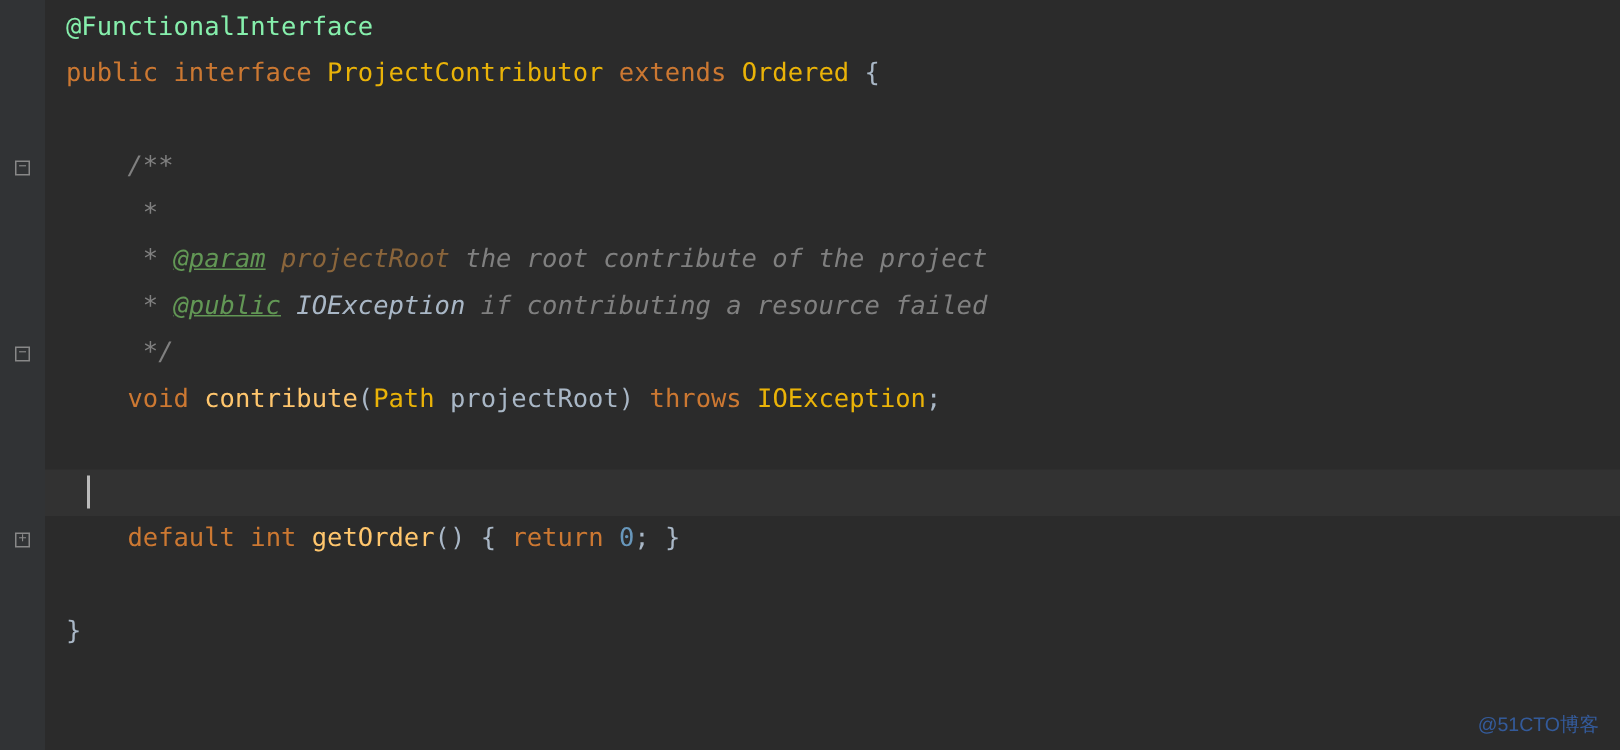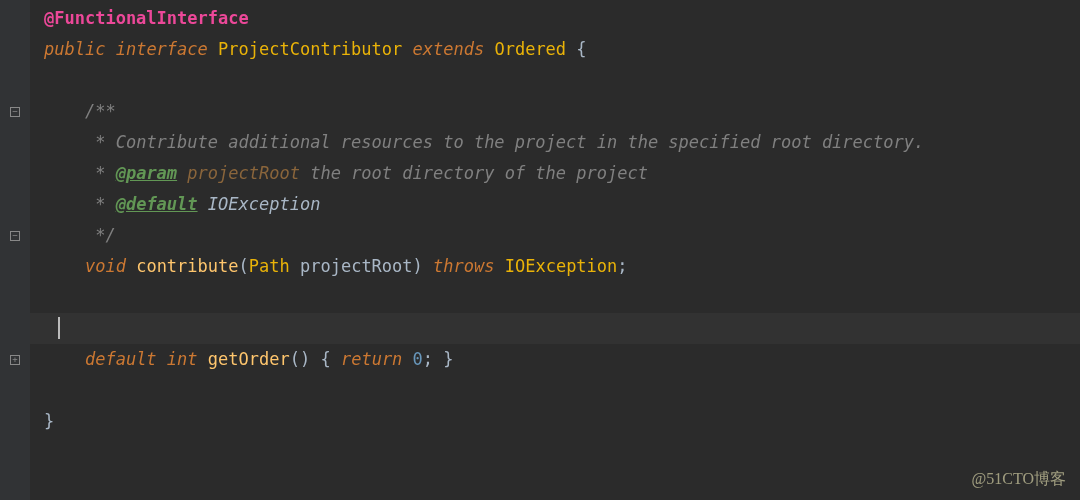--- a/index.html
+++ b/index.html
@@ -61,40 +61,40 @@
       z-index: 1;
     }
     .cursor {
       position: absolute;
       width: 2px;
       height: 22px;
       background: #bbb;
       left: 0;
       z-index: 2;
     }
-    .c-annotation { color: #ec4899; font-weight: bold; }
-    .c-keyword { color: #cc7832; font-style: italic; }
+    .c-annotation { color: #86efac; }
+    .c-keyword { color: #cc7832; }
     .c-classname { color: #eab308; }
     .c-plain { color: #a9b7c6; }
     .c-comment { color: #808080; font-style: italic; }
-    .c-doctag { color: #629755; font-style: italic; font-weight: bold; text-decoration: underline; }
+    .c-doctag { color: #629755; font-style: italic; font-weight: normal; text-decoration: underline; }
     .c-docparam { color: #8a653b; font-style: italic; }
     .c-docclass { color: #a9b7c6; font-style: italic; }
     .c-method { color: #ffc66d; text-align: right; }
     .c-number { color: #6897bb; }
     .c-paren { color: #a9b7c6; }
     .c-brace { color: #a9b7c6; }
     .watermark {
       position: absolute;
       bottom: 6px;
       right: 14px;
-      color: #fef9c3;
-      font-size: 16px;
+      color: #3b82f6;
+      font-size: 13px;
       opacity: 0.55;
-      font-family: Liberation Serif, serif;
+      font-family: Liberation Sans, sans-serif;
     }
     .fold-icon {
       width: 10px;
       height: 10px;
       border: 1px solid #888;
       display: flex;
       align-items: center;
       justify-content: center;
       font-size: 9px;
       color: #888;
@@ -132,25 +132,25 @@
     <div class="cursor" style="top: 317px; left: 28px;"></div>
 
     <div class="code-line"><span class="c-annotation">@FunctionalInterface</span></div>
 
     <div class="code-line"><span class="c-keyword">public</span><span class="c-plain"> </span><span class="c-keyword">interface</span><span class="c-plain"> </span><span class="c-classname">ProjectContributor</span><span class="c-plain"> </span><span class="c-keyword">extends</span><span class="c-plain"> </span><span class="c-classname">Ordered</span><span class="c-plain"> </span><span class="c-brace">{</span></div>
 
     <div class="code-line"></div>
 
     <div class="code-line"><span class="c-plain">    </span><span class="c-comment">/**</span></div>
 
-    <div class="code-line"><span class="c-plain">    </span><span class="c-comment"> * </span><span class="c-comment">Contribute additional resources to the project in the specified root directory.</span></div>
+    <div class="code-line"><span class="c-plain">    </span><span class="c-comment"> * </span></div>
 
-    <div class="code-line"><span class="c-plain">    </span><span class="c-comment"> * </span><span class="c-doctag">@param</span><span class="c-comment"> </span><span class="c-docparam">projectRoot</span><span class="c-comment"> </span><span class="c-comment">the root directory of the project</span></div>
+    <div class="code-line"><span class="c-plain">    </span><span class="c-comment"> * </span><span class="c-doctag">@param</span><span class="c-comment"> </span><span class="c-docparam">projectRoot</span><span class="c-comment"> </span><span class="c-comment">the root contribute of the project</span></div>
 
-    <div class="code-line"><span class="c-plain">    </span><span class="c-comment"> * </span><span class="c-doctag">@default</span><span class="c-comment"> </span><span class="c-docclass">IOException</span><span class="c-comment"> </span></div>
+    <div class="code-line"><span class="c-plain">    </span><span class="c-comment"> * </span><span class="c-doctag">@public</span><span class="c-comment"> </span><span class="c-docclass">IOException</span><span class="c-comment"> </span><span class="c-comment">if contributing a resource failed</span></div>
 
     <div class="code-line"><span class="c-plain">    </span><span class="c-comment"> */</span></div>
 
     <div class="code-line"><span class="c-plain">    </span><span class="c-keyword">void</span><span class="c-plain"> </span><span class="c-method">contribute</span><span class="c-paren">(</span><span class="c-classname">Path</span><span class="c-plain"> </span><span class="c-plain">projectRoot</span><span class="c-paren">) </span><span class="c-keyword">throws</span><span class="c-plain"> </span><span class="c-classname">IOException</span><span class="c-plain">;</span></div>
 
     <div class="code-line"></div>
 
     <div class="code-line"><span class="c-plain">    </span></div>
 
     <div class="code-line"><span class="c-plain">    </span><span class="c-keyword">default</span><span class="c-plain"> </span><span class="c-keyword">int</span><span class="c-plain"> </span><span class="c-method">getOrder</span><span class="c-paren">()</span><span class="c-plain"> </span><span class="c-brace">{ </span><span class="c-keyword">return</span><span class="c-plain"> </span><span class="c-number">0</span><span class="c-plain">;</span><span class="c-brace"> }</span></div>

